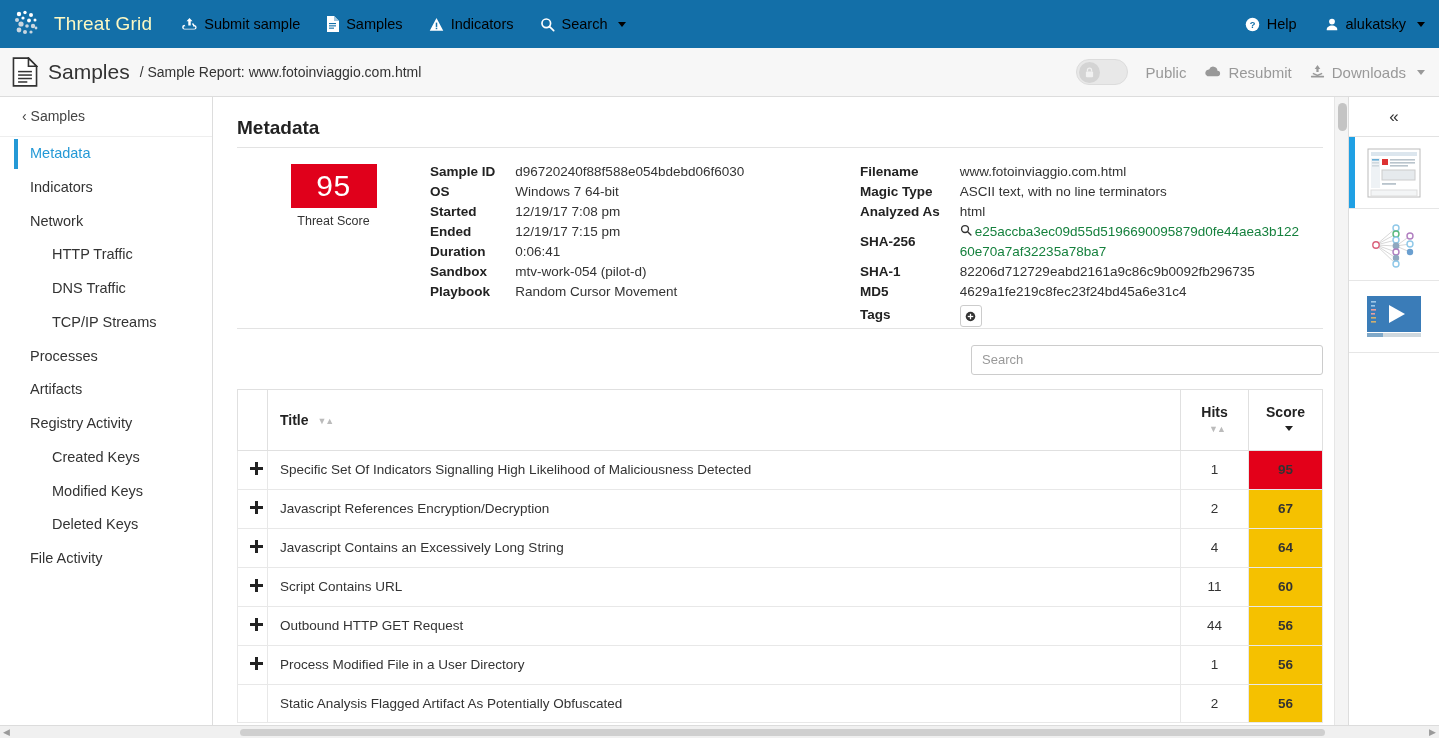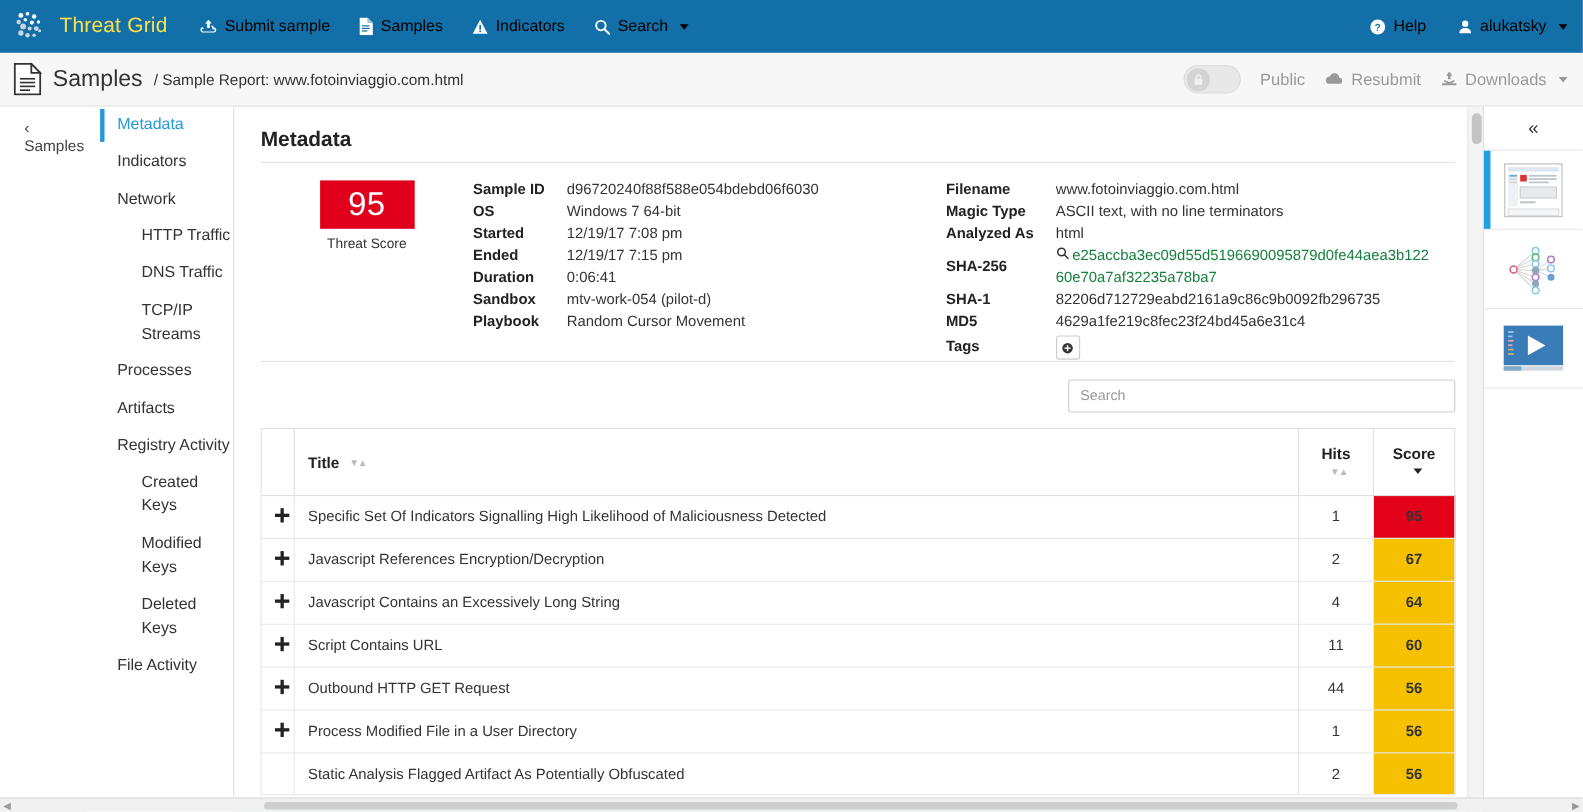--- a/index.html
+++ b/index.html
@@ -13,21 +13,21 @@
 
   
   .navbar {
     height:48px; background:#136fa8;
     display:flex; align-items:center;
     padding:0 14px 0 10px; color:#fff;
     position:relative; z-index:20;
   }
   .brand { display:flex; align-items:center; gap:10px; margin-right:30px; }
   .brand-logo { width:34px; height:34px; position:relative; }
-  .brand-name { font-size:19px; color:#fde047; letter-spacing:.2px; }
+  .brand-name { font-size:19px; color:#fef9c3; letter-spacing:.2px; }
   .nav-links { display:flex; align-items:center; gap:26px; }
   .nav-link {
     display:flex; align-items:center; gap:7px;
     color:#000000; font-size:14.5px; cursor:pointer; white-space:nowrap;
   }
   .nav-right { margin-left:auto; display:flex; align-items:center; gap:28px; }
   .caret-down {
     width:0;height:0;border-left:4px solid transparent;border-right:4px solid transparent;
     border-top:5px solid currentColor; display:inline-block; margin-left:4px;
   }
@@ -52,21 +52,21 @@
   }
   .sub-btn { display:flex; align-items:center; gap:7px; color:#999; font-size:15px; cursor:pointer; }
 
   
   .body-wrap { display:flex; height:641px; position:relative; }
 
   
   .sidebar {
     width:213px; flex:0 0 213px; background:#fff;
     border-right:1px solid #ddd; padding-top:0;
-    display:flex; flex-direction:row;
+    display:flex; flex-direction:column;
   }
   .sb-back {
     padding:11px 0 12px 22px; font-size:14px; color:#444;
     border-bottom:1px solid #eee; cursor:pointer;
   }
   .sb-item {
     padding:6px 0 6px 30px; font-size:14.5px; color:#333;
     cursor:pointer; position:relative; line-height:1.5;
   }
   .sb-item.sub { padding-left:52px; }

